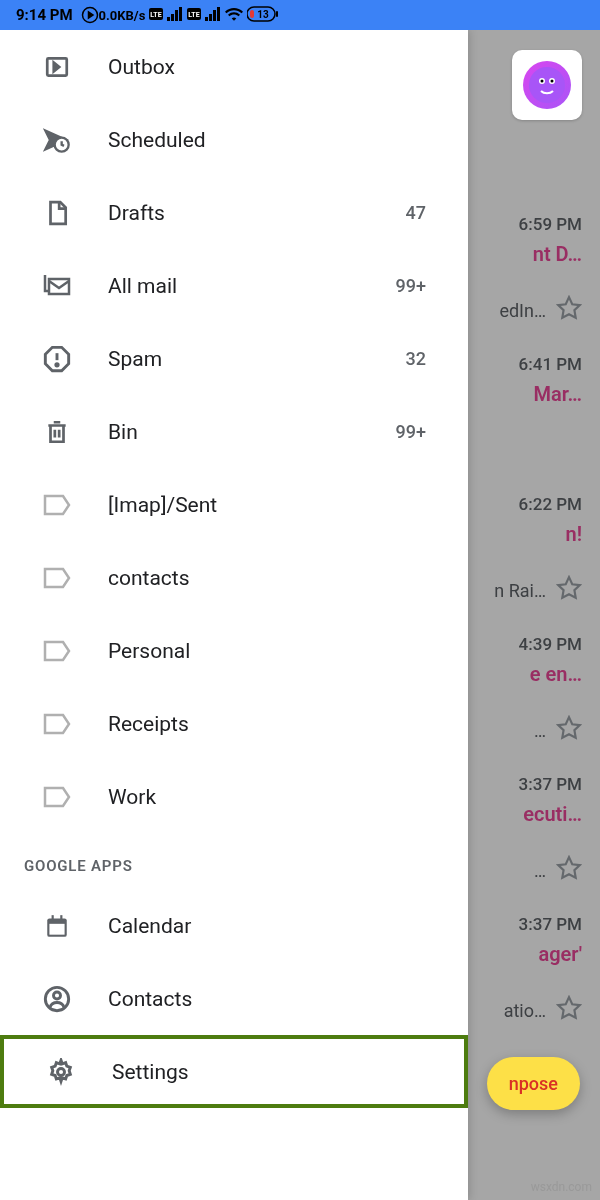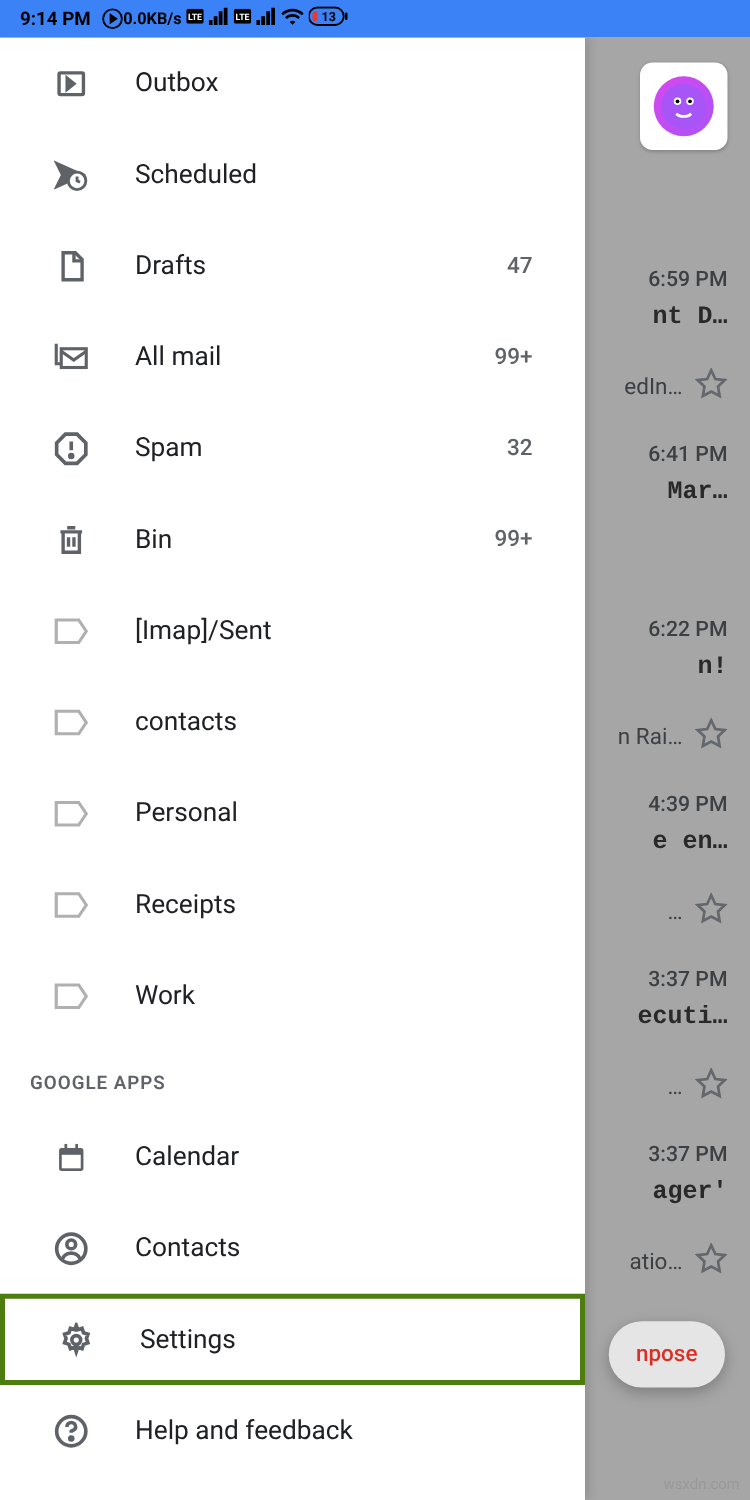--- a/index.html
+++ b/index.html
@@ -10,25 +10,25 @@
     .status-right { display: flex; align-items: center; gap: 4px; font-size: 13px; }
     .status-icon { display: inline-flex; align-items: center; }
     .inbox-overlay { position: absolute; top: 30px; left: 0; right: 0; bottom: 0; background: rgba(0,0,0,0.35); z-index: 5; }
     
     .avatar-card { position: absolute; top: 50px; right: 18px; width: 70px; height: 70px; background: #fff; border-radius: 10px; box-shadow: 0 1px 3px rgba(0,0,0,0.2); display: flex; align-items: center; justify-content: center; z-index: 6; }
     .avatar-circle { width: 48px; height: 48px; border-radius: 50%; background: linear-gradient(135deg, #d946ef, #a855f7); display: flex; align-items: center; justify-content: center; }
     
     .inbox-list { position: absolute; top: 30px; right: 0; width: 130px; bottom: 0; z-index: 4; padding-top: 170px; }
     .inbox-row { height: 140px; padding: 14px 18px 14px 0; position: relative; }
     .inbox-time { text-align: right; font-size: 17px; color: #5f6368; font-weight: 500; margin-bottom: 8px; }
-    .inbox-title { text-align: right; font-size: 20px; font-weight: 600; color: #404040; white-space: nowrap; overflow: hidden; font-family: Liberation Mono, monospace; }
+    .inbox-title { text-align: right; font-size: 20px; font-weight: 600; color: #ec4899; white-space: nowrap; overflow: hidden; }
     .inbox-sub { text-align: right; font-size: 18px; color: #5f6368; display: flex; justify-content: flex-end; align-items: center; gap: 10px; white-space: nowrap; overflow: hidden; margin-top: 29px; }
     .star-icon { color: #9aa0a6; flex-shrink: 0; }
     
-    .compose-btn { position: absolute; bottom: 90px; right: 20px; background: #e5e5e5; border-radius: 30px; padding: 16px 22px; box-shadow: 0 4px 12px rgba(0,0,0,0.25); display: flex; align-items: flex-end; gap: 10px; z-index: 6; }
+    .compose-btn { position: absolute; bottom: 90px; right: 20px; background: #fde047; border-radius: 30px; padding: 16px 22px; box-shadow: 0 4px 12px rgba(0,0,0,0.25); display: flex; align-items: flex-end; gap: 10px; z-index: 6; }
     .compose-text { color: #d93025; font-size: 18px; font-weight: 500; }
     
     .drawer { position: absolute; top: 30px; left: 0; width: 468px; bottom: 0; background: #fff; z-index: 10; box-shadow: 2px 0 8px rgba(0,0,0,0.15); overflow: hidden; }
     .drawer-item { display: flex; align-items: center; height: 73px; padding: 0 22px 0 42px; cursor: pointer; position: relative; }
     .drawer-icon { width: 30px; height: 30px; margin-right: 36px; display: flex; align-items: center; justify-content: center; color: #5f6368; }
     .drawer-icon.light { color: #b0b0b0; }
     .drawer-label { font-size: 21px; color: #202124; flex: 1; }
     .drawer-count { font-size: 18px; color: #5f6368; font-weight: 500; padding-right: 20px; }
     .drawer-section { font-size: 15px; color: #5f6368; font-weight: 600; letter-spacing: 0.8px; padding: 24px 24px 14px 24px; }
     .highlight-box { border: 4px solid #4d7c0f; }
@@ -280,25 +280,15 @@
 
   <div class="drawer-item highlight-box">
     <span class="drawer-icon">
         <svg width="28" height="28" viewBox="0 0 24 24" fill="none" stroke="currentColor" stroke-width="2.5">
           <circle cx="12" cy="12" r="3"></circle>
           <path d="M12 2l1 3 3-1 1 3 3 1-1 3 1 3-3 1-1 3-3-1-1 3-1-3-3 1-1-3-3-1 1-3-1-3 3-1 1-3 3 1z"></path>
         </svg>
       </span>
     <span class="drawer-label">Settings</span>
   </div>
-  <div class="drawer-item">
-    <span class="drawer-icon">
-        <svg width="28" height="28" viewBox="0 0 24 24" fill="none" stroke="currentColor" stroke-width="2.5">
-          <circle cx="12" cy="12" r="10"></circle>
-          <path d="M9 9c0-2 1.5-3 3-3s3 1 3 3-1.5 2-3 3v1"></path>
-          <circle cx="12" cy="17" r="1" fill="currentColor"></circle>
-        </svg>
-      </span>
-    <span class="drawer-label">Help and feedback</span>
-  </div>
 </div>
 
 <div class="watermark">wsxdn.com</div>
 
 </body></html>

